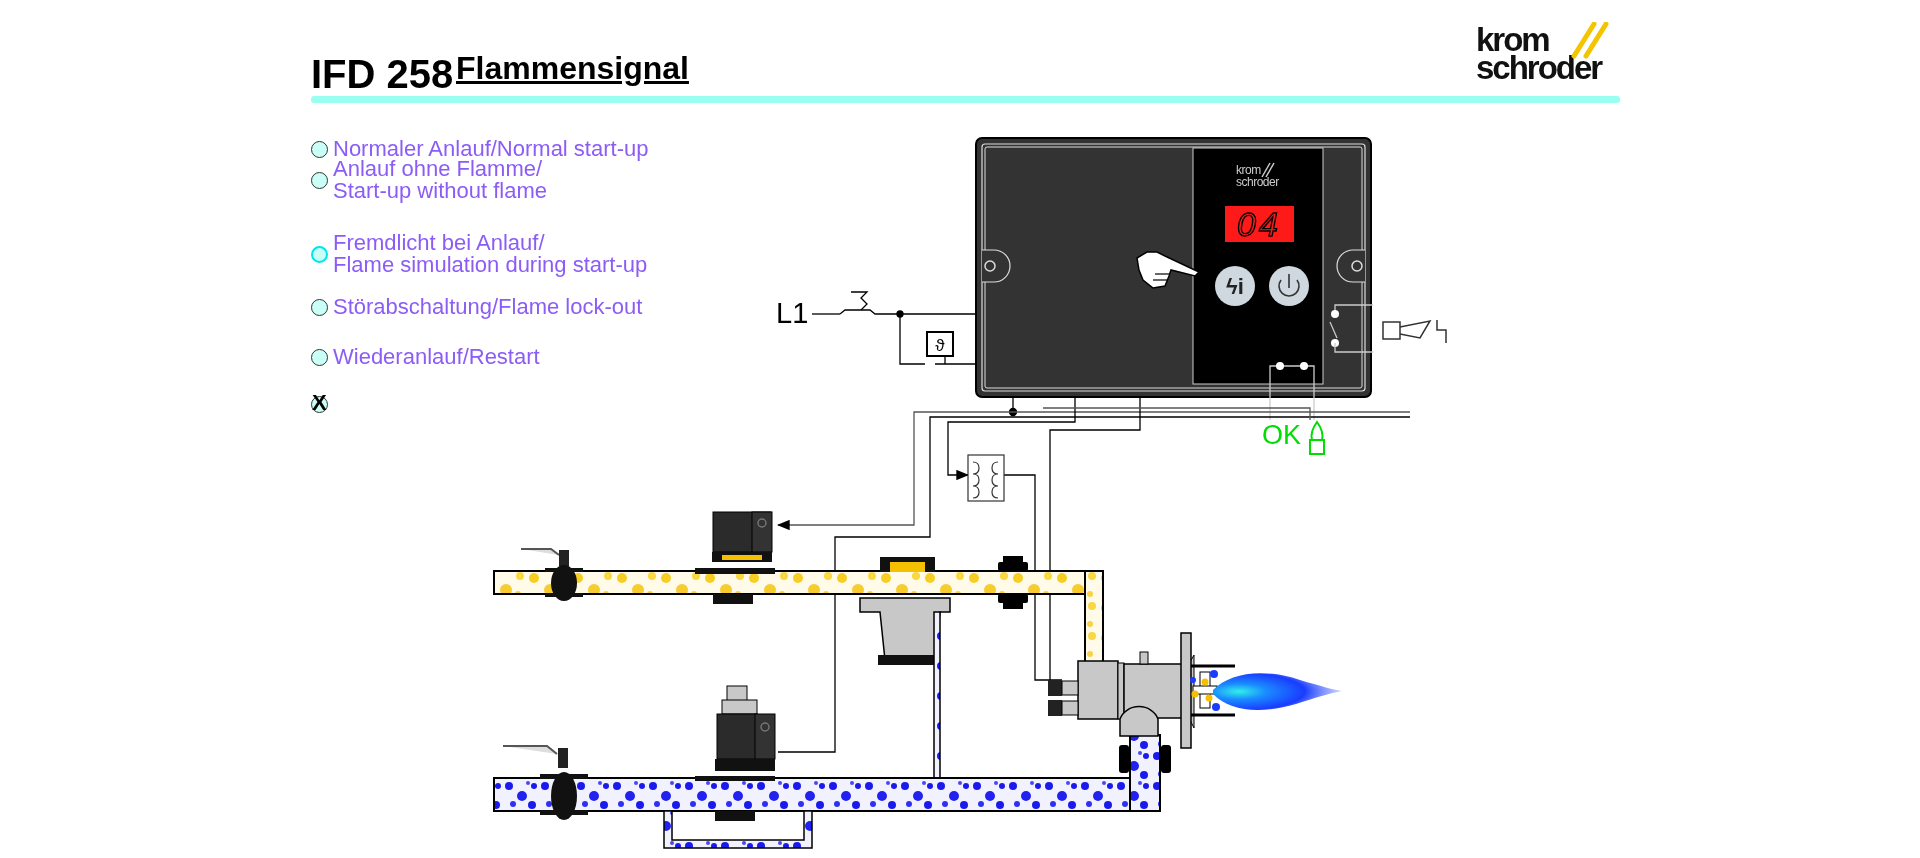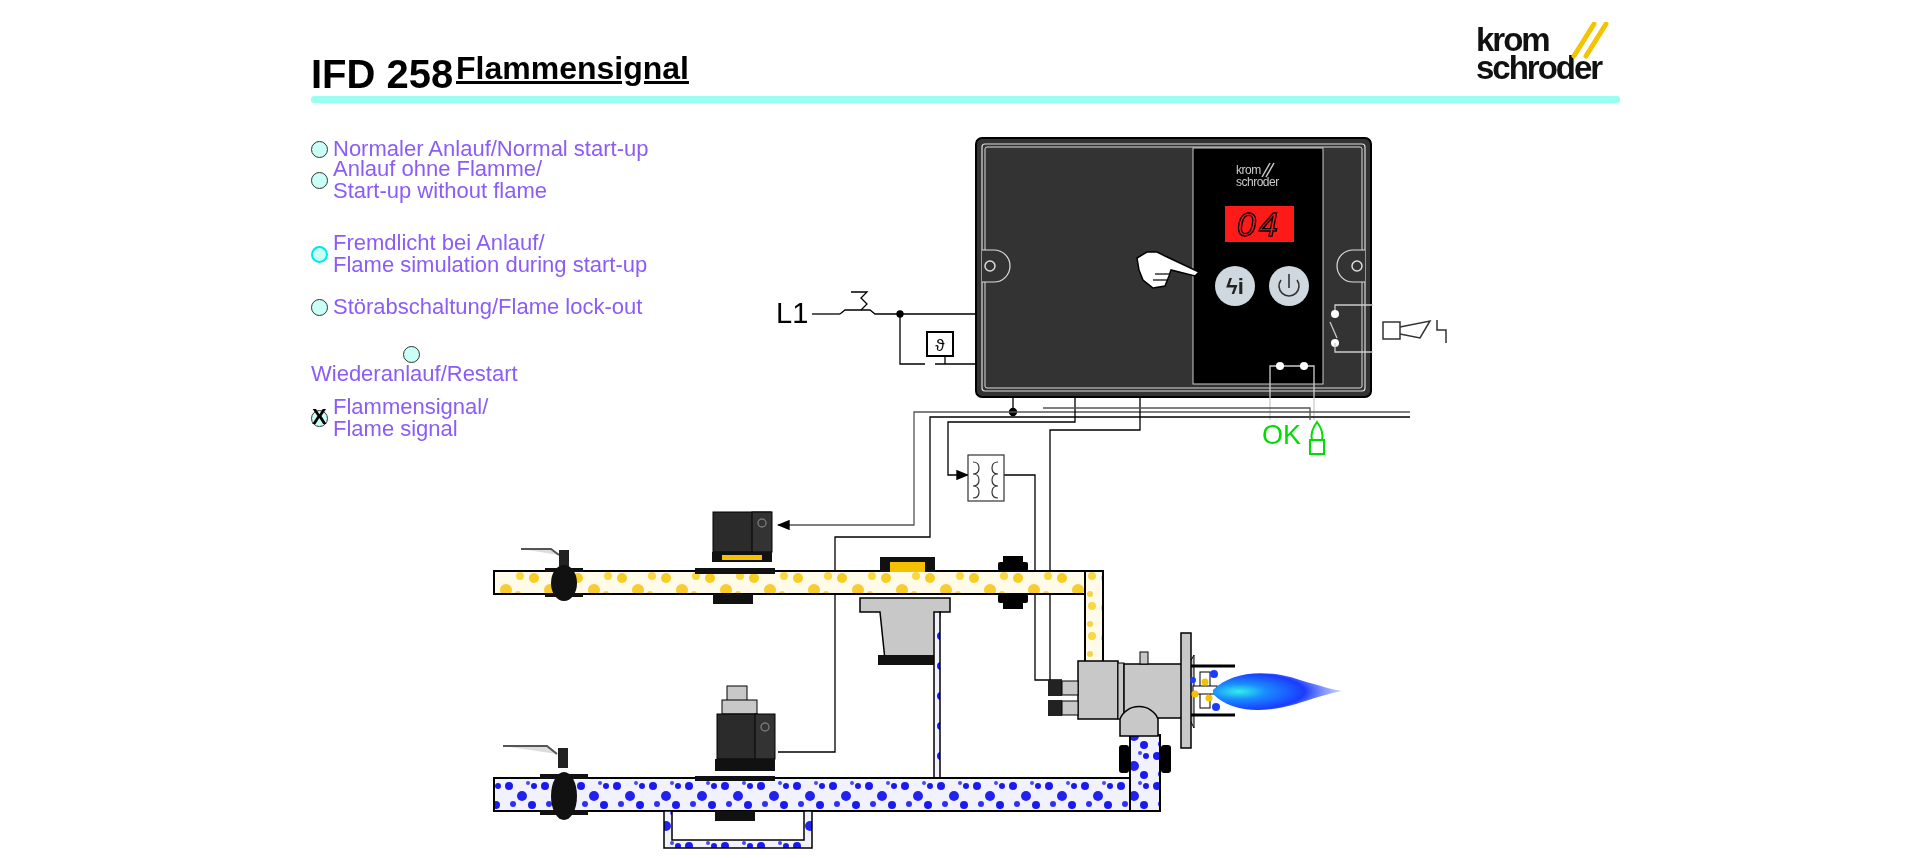--- a/index.html
+++ b/index.html
@@ -47,30 +47,28 @@
   </div>
   <div class="legend-item" style="top:232px;">
     <span class="legend-dot active-cyan"></span>
     <span class="legend-label">Fremdlicht bei Anlauf/
 Flame simulation during start-up</span>
   </div>
   <div class="legend-item" style="top:296px;">
     <span class="legend-dot"></span>
     <span class="legend-label">Störabschaltung/Flame lock-out</span>
   </div>
-  <div class="legend-item" style="top:346px;flex-direction:column;">
+  <div class="legend-item" style="top:346px;">
     <span class="legend-dot"></span>
     <span class="legend-label">Wiederanlauf/Restart</span>
   </div>
   <div class="legend-item" style="top:396px;">
     <span class="legend-dot">
       <span class="mark-x">X</span>
     </span>
-    <span class="legend-label">Flammensignal/
-Flame signal</span>
   </div>
 </div>
 
 <svg class="abs" style="left:0;top:0;" width="1920" height="858">
   <defs>
     <pattern id="gasPat" width="44" height="30" patternUnits="userSpaceOnUse">
       <rect width="44" height="30" fill="#fffbe8"></rect>
       <circle cx="6" cy="8" r="5" fill="#f7c600" opacity="0.85"></circle>
       <circle cx="22" cy="20" r="6" fill="#f5c000" opacity="0.8"></circle>
       <circle cx="36" cy="6" r="4" fill="#f9d430" opacity="0.9"></circle>

